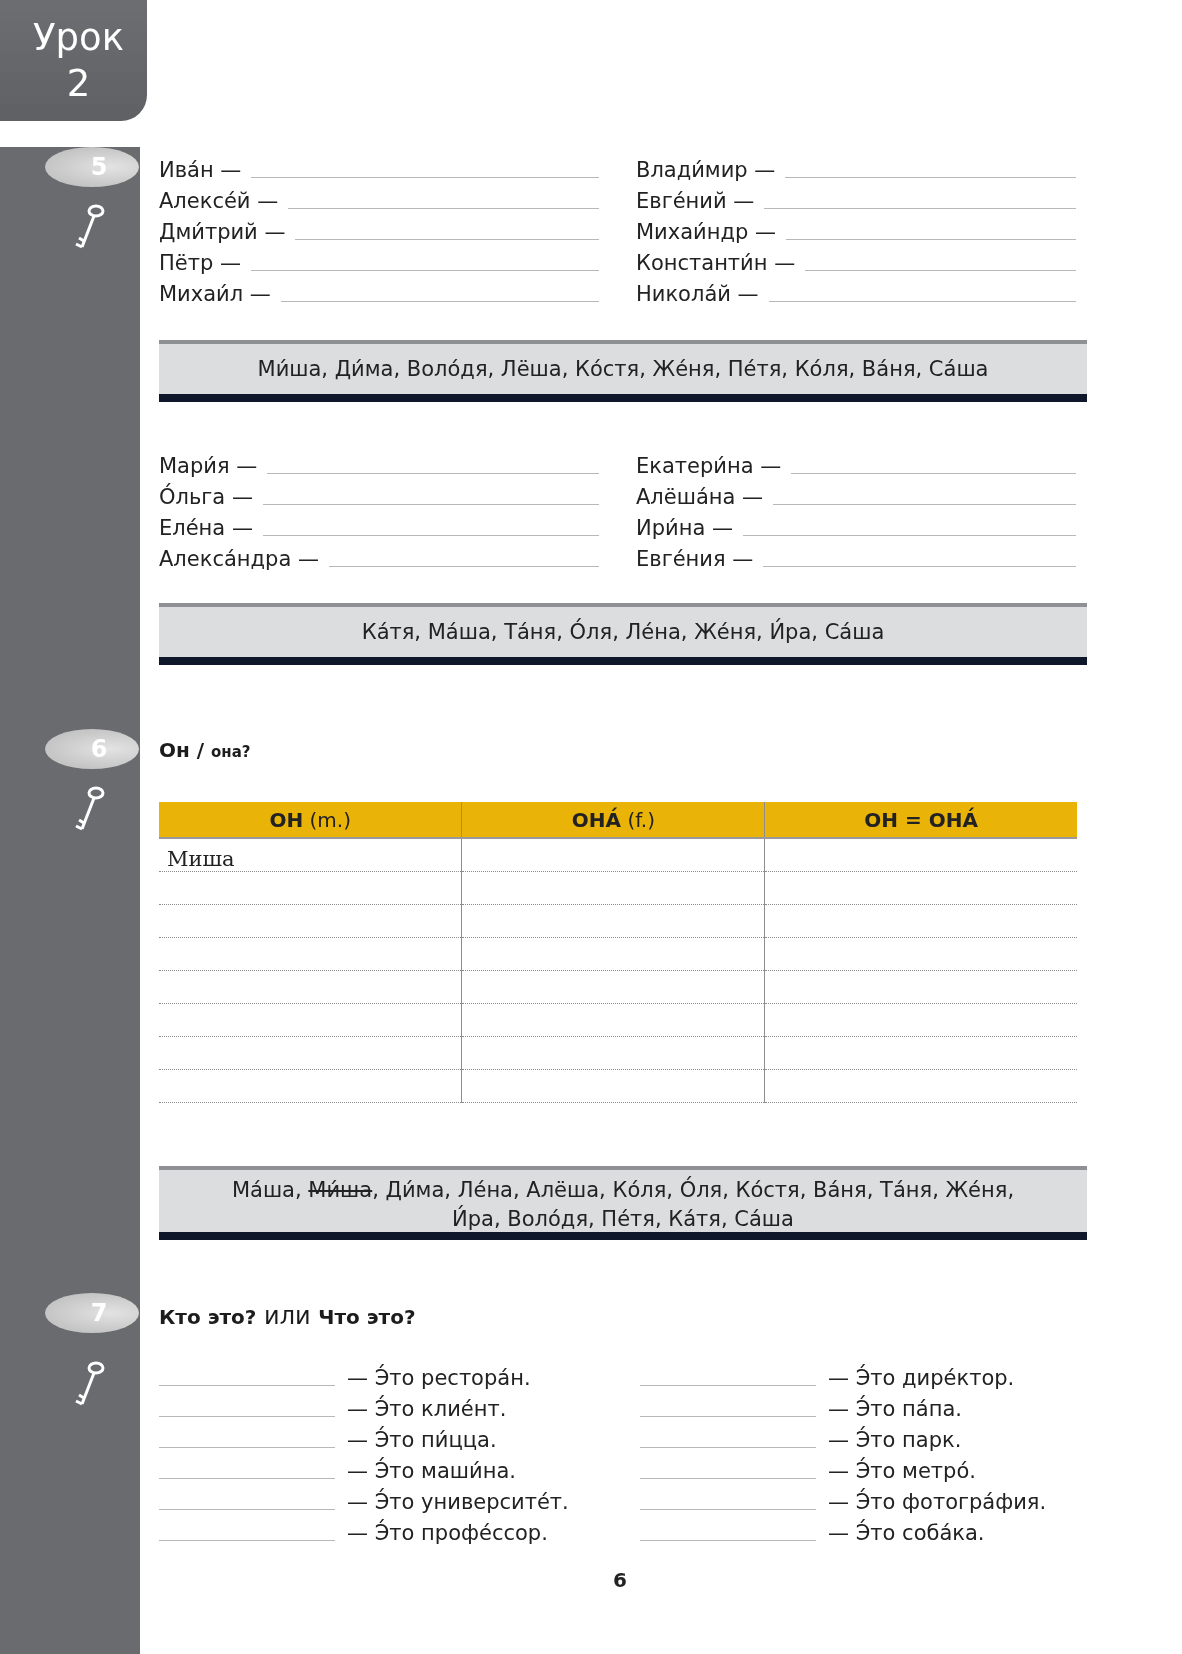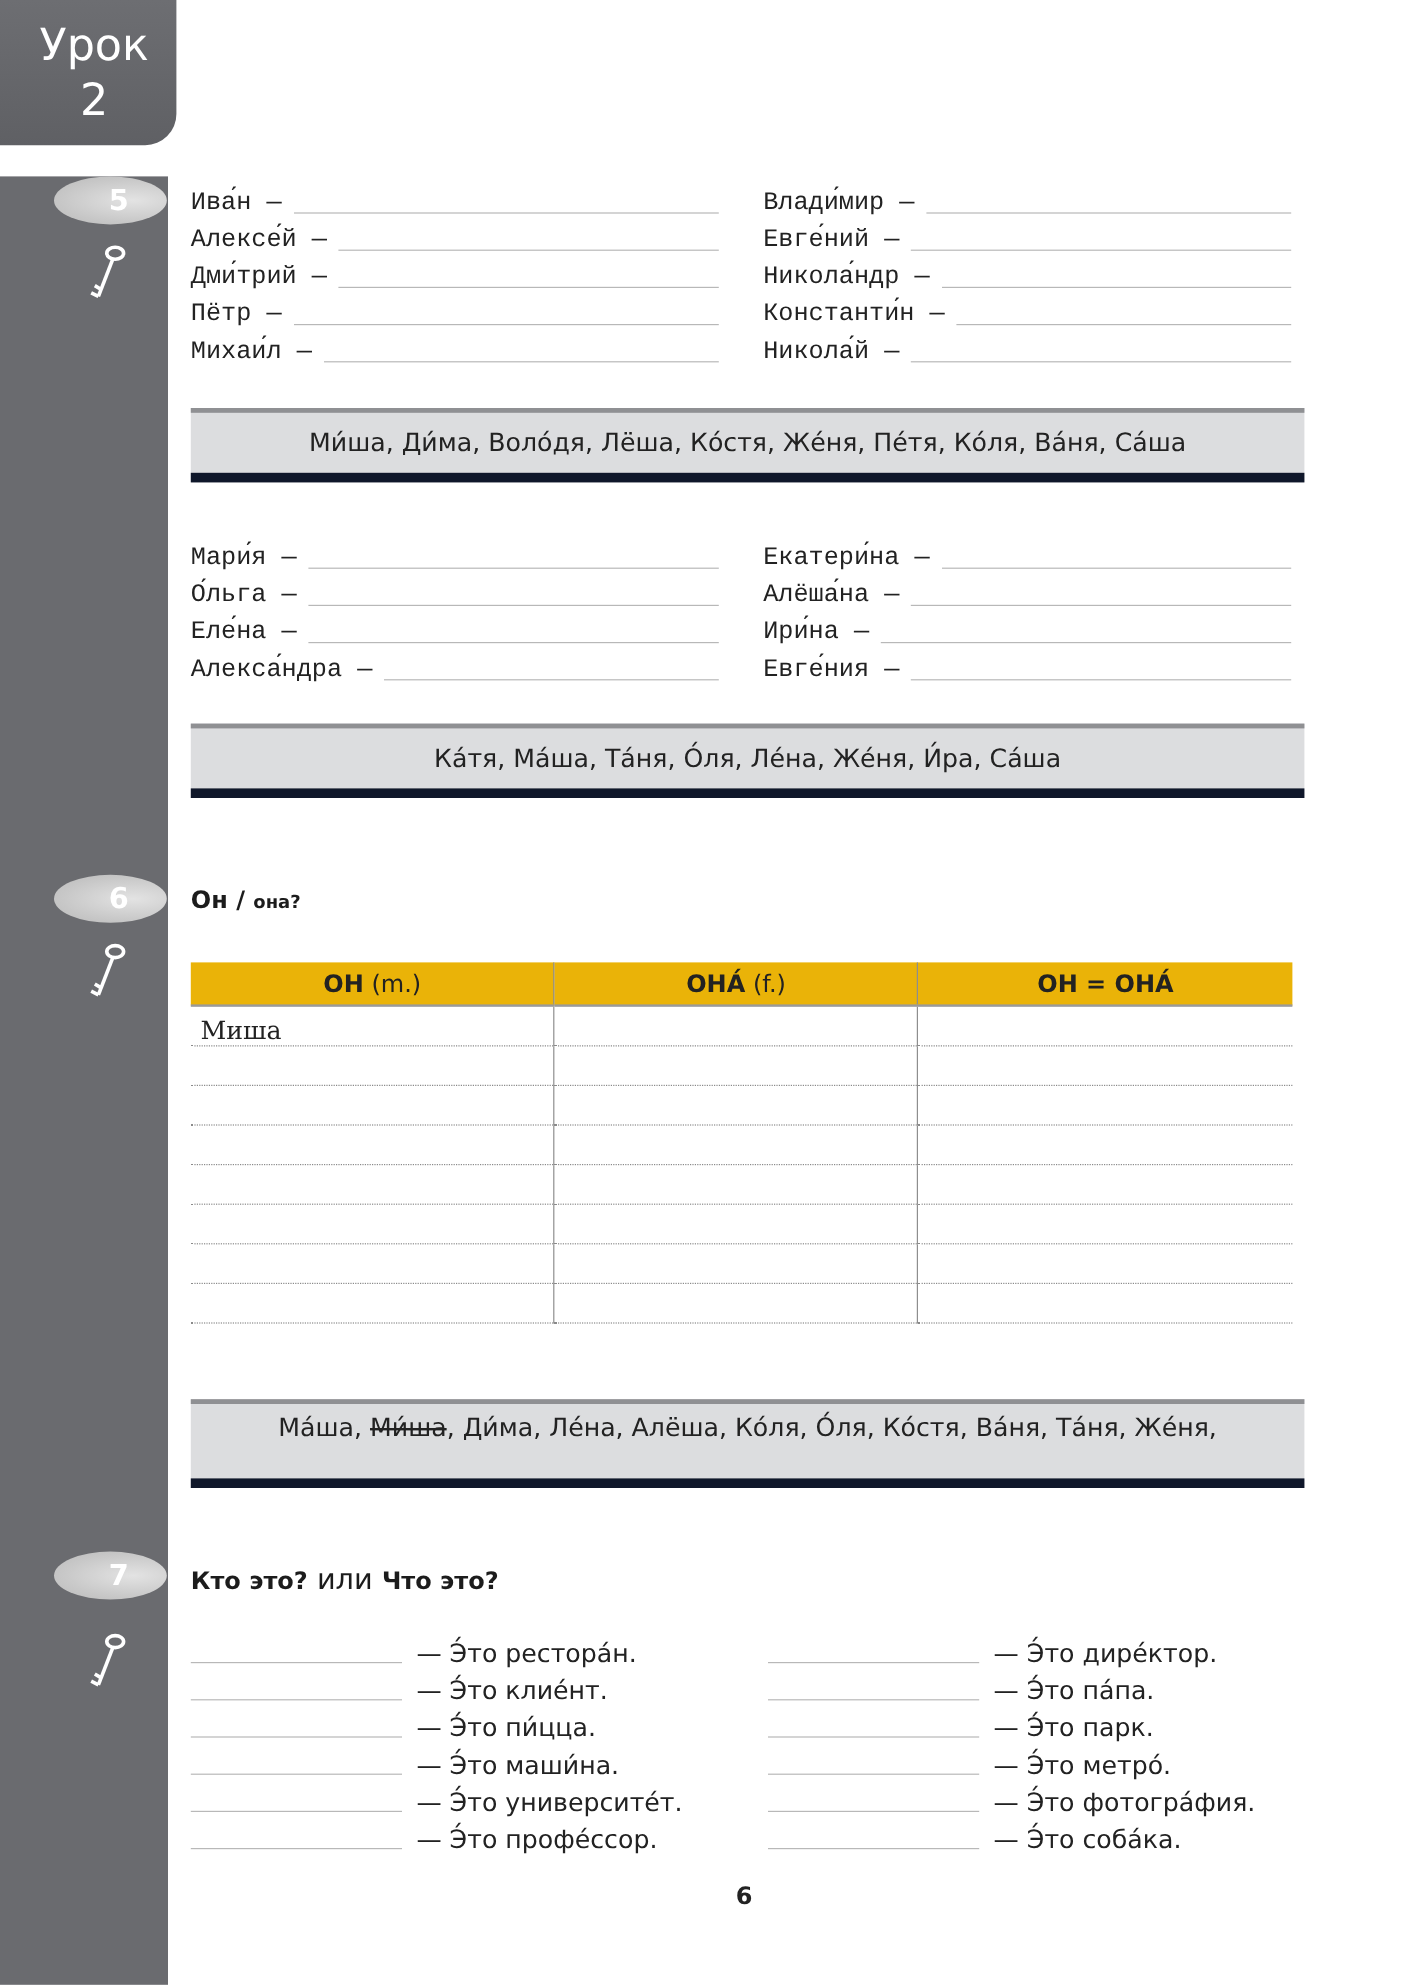--- a/index.html
+++ b/index.html
@@ -8,21 +8,21 @@
   .sidebar { position:absolute; left:0; top:147px; width:140px; height:1507px; background:#6a6b6f; }
   .lesson-tab { position:absolute; left:0; top:0; width:147px; height:121px; background:linear-gradient(#6d6e72,#5f6064);
                 border-bottom-right-radius:26px; color:#fff; text-align:center; font-size:37px; line-height:44px; }
   .lesson-tab .t1 { position:absolute; left:0; right:0; top:16px; padding-left:10px; }
   .lesson-tab .t2 { position:absolute; left:0; right:0; top:62px; padding-left:10px; }
   .badge { position:absolute; left:45px; width:94px; height:40px; border-radius:50%;
            background:radial-gradient(ellipse at 70% 50%, #e3e3e3 0%, #c9c9c9 60%, #b9b9b9 100%);
            color:#fff; font-weight:bold; font-size:24px; text-align:center; line-height:40px; }
   .badge span { display:inline-block; margin-left:14px; }
   .key { position:absolute; left:72px; width:36px; height:50px; }
-  .row { position:absolute; font-size:21px; line-height:28px; display:flex; white-space:nowrap;font-family:Liberation Mono, monospace; }
+  .row { position:absolute; font-size:21px; line-height:28px; display:flex; white-space:nowrap; }
   .row .label { flex:0 0 auto; }
   .row .line { flex:1 1 auto; border-bottom:1px solid #b8b8b8; margin-left:10px; margin-bottom:6px; }
   .bank { position:absolute; left:159px; width:928px; background:#dcdddf; border-top:4px solid #8f9093; border-bottom:8px solid #0f172a;
           text-align:center; font-size:21px; color:#222; }
   .bank .strike { text-decoration:line-through; }
   .heading { position:absolute; left:159px; font-size:20px; font-weight:bold; color:#1c1c1c; }
   .heading .sc { font-size:15px; }
   .heading .normal { font-weight:normal; font-size:24px; }
   table.oh { position:absolute; left:159px; top:802px; width:918px; border-collapse:collapse; }
   table.oh th { background:#eab308; height:33px; font-size:20px; font-weight:normal; border-bottom:2px solid #9a9a9a; border-left:1px solid #8e8e8e; }
@@ -100,21 +100,21 @@
 <div>
   <div class="row" style="left:636px;top:156px;width:440px">
       <span class="label">Влади́мир —</span>
       <span class="line"></span>
     </div>
   <div class="row" style="left:636px;top:187px;width:440px">
       <span class="label">Евге́ний —</span>
       <span class="line"></span>
     </div>
   <div class="row" style="left:636px;top:218px;width:440px">
-      <span class="label">Никола́ндр —</span>
+      <span class="label">Михаи́ндр —</span>
       <span class="line"></span>
     </div>
   <div class="row" style="left:636px;top:249px;width:440px">
       <span class="label">Константи́н —</span>
       <span class="line"></span>
     </div>
   <div class="row" style="left:636px;top:280px;width:440px">
       <span class="label">Никола́й —</span>
       <span class="line"></span>
     </div>
@@ -210,20 +210,21 @@
     <tr>
         <td></td>
         <td></td>
         <td></td>
       </tr>
   </tbody>
 </table>
 
 <div class="bank" style="top:1166px;height:74px;padding-top:6px;box-sizing:border-box;line-height:29px">
   <div><span>Ма́ша, </span><span class="strike">Ми́ша</span><span>, Ди́ма, Ле́на, Алёша, Ко́ля, О́ля, Ко́стя, Ва́ня, Та́ня, Же́ня,</span></div>
+  <div>И́ра, Воло́дя, Пе́тя, Ка́тя, Са́ша</div>
 </div>
 
 <div class="heading" style="top:1302px"><span>Кто это?</span><span class="normal"> или </span><span>Что это?</span></div>
 
 <div>
   <div class="dash-row" style="left:159px;top:1364px">
       <span class="blank"></span>
       <span>— Э́то рестора́н.</span>
     </div>
   <div class="dash-row" style="left:159px;top:1395px">

